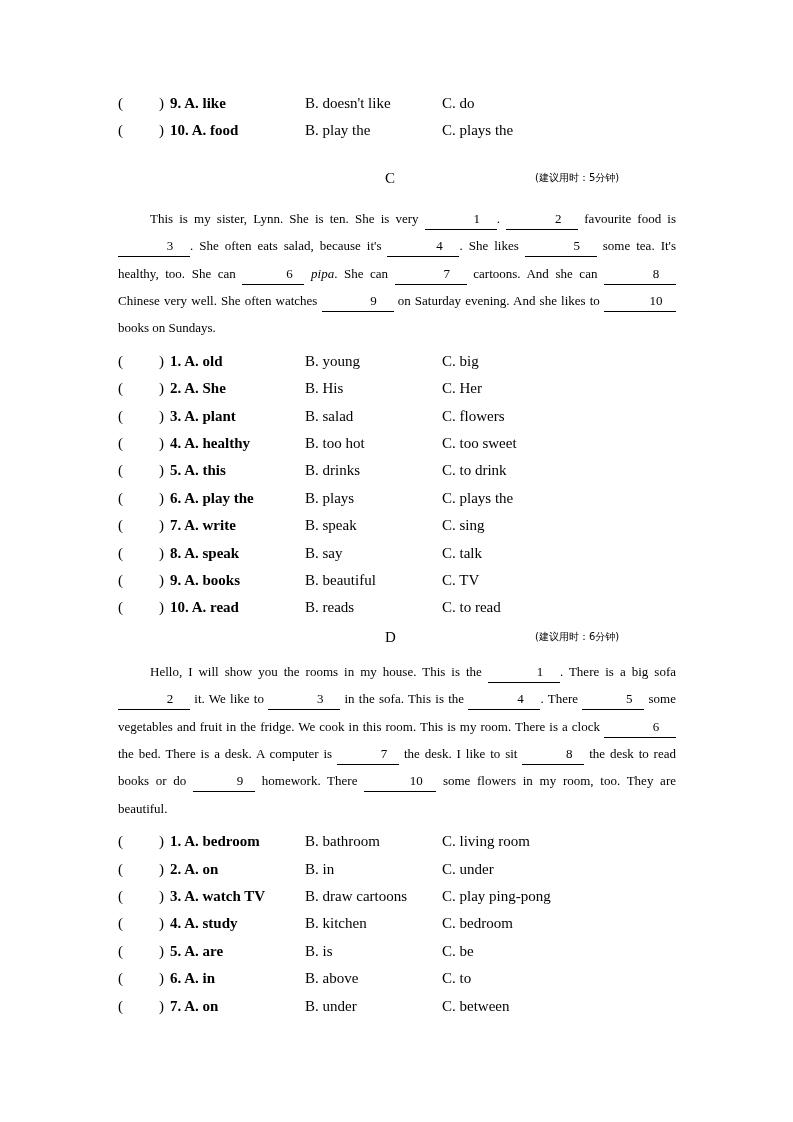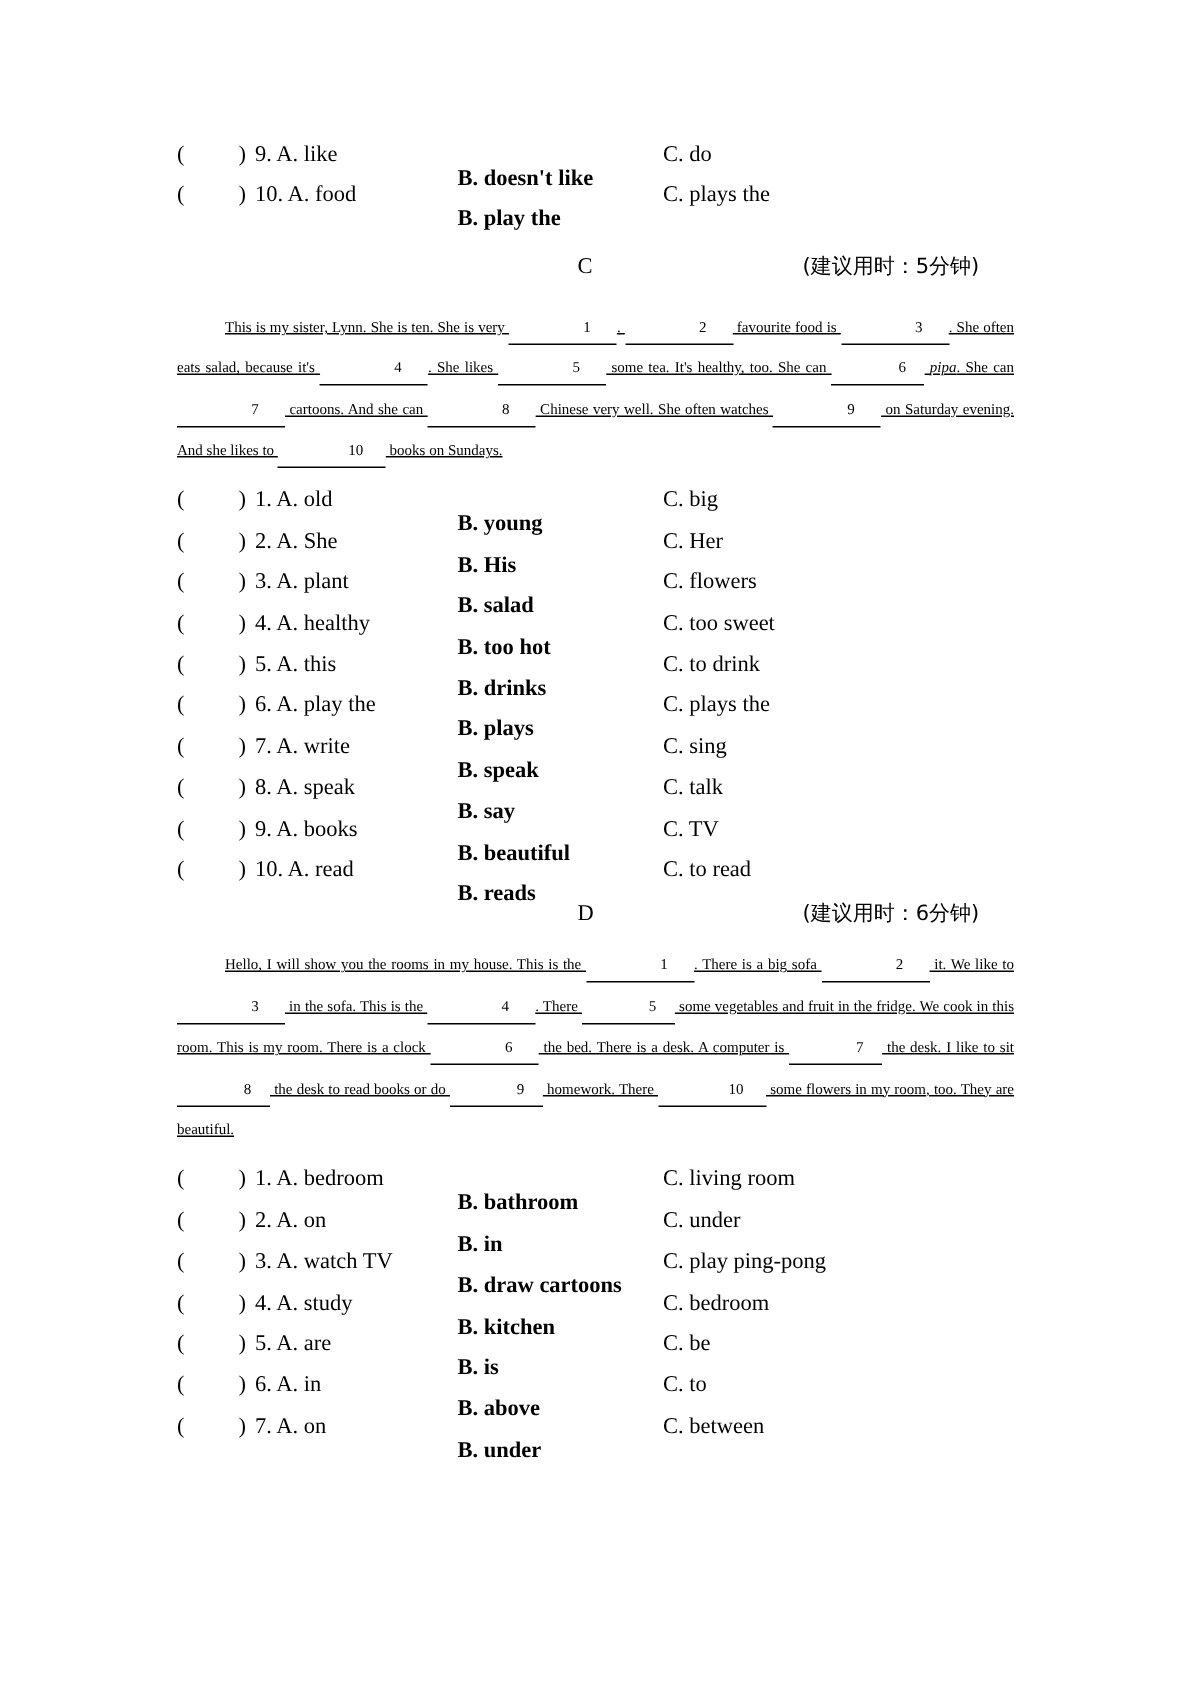--- a/index.html
+++ b/index.html
@@ -44,26 +44,26 @@
   }
   .opt-close {
     position: absolute;
     left: 41px;
     top: 0;
   }
   .opt-a {
     position: absolute;
     left: 52px;
     top: 0;
+    font-weight: bold;
   }
   .opt-b {
     position: absolute;
     left: 187px;
-    top: 16px;
-    font-weight: bold;
+    top: 0;
   }
   .opt-c {
     position: absolute;
     left: 324px;
     top: 0;
   }
 
   
   .sec-head {
     position: relative;
@@ -74,31 +74,30 @@
   .sec-letter {
     position: absolute;
     left: 267px;
     top: 0;
   }
   .sec-time {
     position: absolute;
     left: 417px;
     top: 0;
     font-family: "DejaVu Sans", "Liberation Sans", sans-serif;
-    font-size: 14px;
+    font-size: 10px;
   }
 
   
   .passage {
-    font-size: 10px;
+    font-size: 13px;
     line-height: 27.4px;
     text-align: justify;
     text-justify: inter-word;
     width: 558px;
-    text-decoration: underline;
   }
   .passage p {
     margin: 0;
     text-indent: 32px;
   }
   .blank {
     display: inline-block;
     border-bottom: 1px solid #000000;
     text-align: center;
     vertical-align: baseline;

